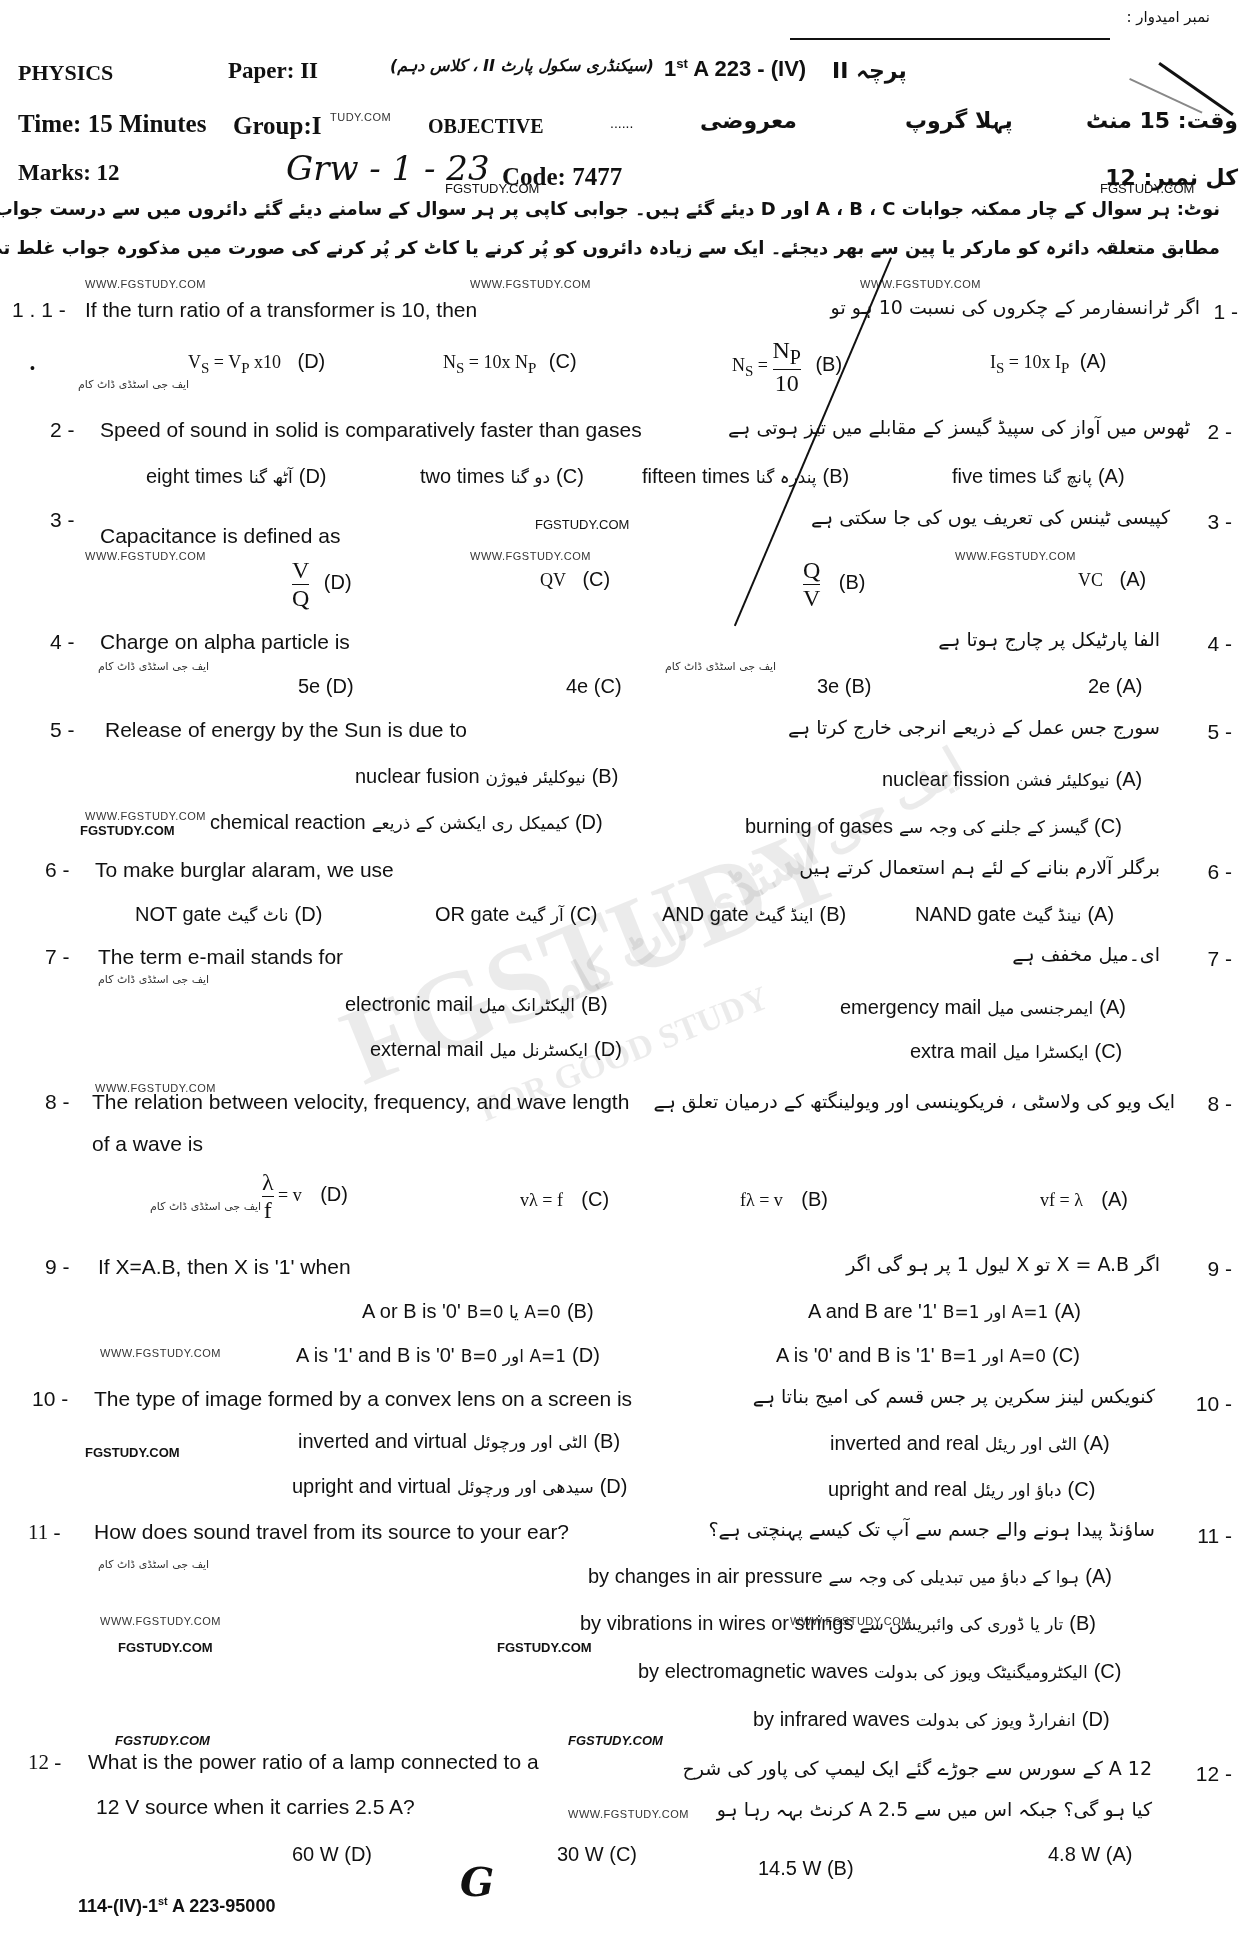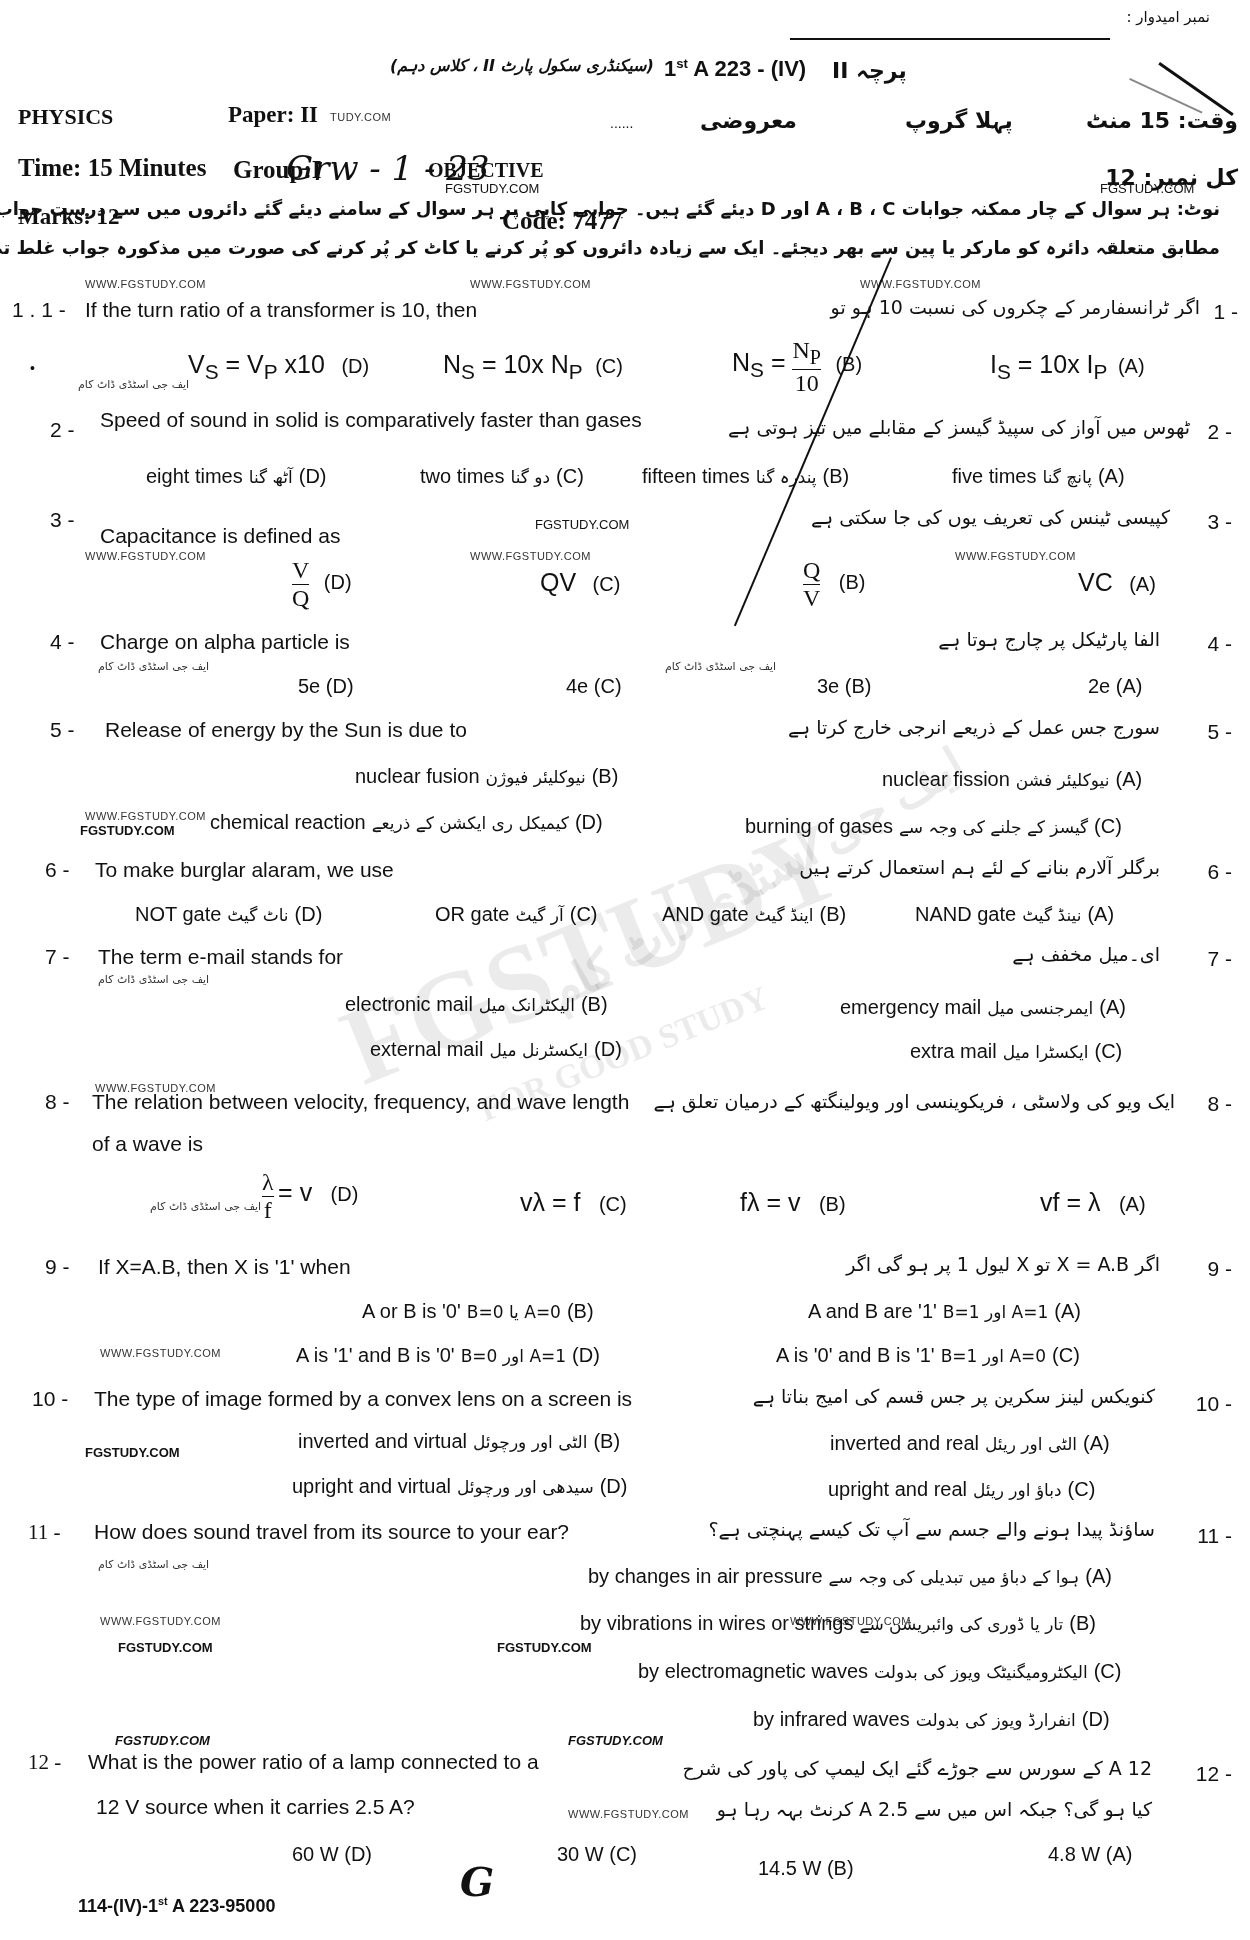--- a/index.html
+++ b/index.html
@@ -1,31 +1,31 @@
 <!DOCTYPE html>
 <html><head>
 <meta charset="utf-8">
 <style>
   html, body { margin: 0; padding: 0; background: #ffffff; }
   body { width: 1250px; height: 1940px; position: relative; overflow: hidden; color: #111; font-family: "Liberation Sans", sans-serif; }
   .abs { position: absolute; white-space: nowrap; }
-  .serif-b { font-family: "Liberation Serif", serif; font-weight: bold; margin-top: 44px; }
+  .serif-b { font-family: "Liberation Serif", serif; font-weight: bold; }
   .serif { font-family: "Liberation Serif", serif; }
   .sans { font-family: "Liberation Sans", sans-serif; }
   .urdu { font-family: "DejaVu Sans", sans-serif; direction: rtl; unicode-bidi: embed; }
   .hdr { font-size: 25px; }
   .q { font-size: 21px; }
   .opt { font-size: 20px; }
   .num { font-size: 21px; }
   .urdu-q { font-size: 19px; }
   .urdu-o { font-size: 17px; margin: 0 6px; }
   .wm { font-size: 11px; color: #333; letter-spacing: 0.5px; }
   .frac { display: inline-flex; flex-direction: column; align-items: center; vertical-align: middle; font-family: "Liberation Serif", serif; font-size: 24px; line-height: 1.05; }
   .frac .bar { border-top: 1.5px solid #111; width: 100%; height: 0; margin: 1px 0; }
-  .math { font-family: Liberation Sans, sans-serif; font-size: 25px; }
+  .math { font-family: Liberation Serif, serif; font-size: 18px; }
   .big-wm { position: absolute; color: rgba(0,0,0,0.08); font-family: "Liberation Serif", serif; font-weight: bold; }
   .handwrite { font-family: "DejaVu Serif", serif; font-style: italic; font-size: 34px; }
   .underline-field { position: absolute; border-bottom: 2px solid #111; }
   .slash { position: absolute; background: #111; transform-origin: 0 0; }
   sup { font-size: 0.6em; }
 </style>
 </head>
 <body>
 
 <div class="big-wm" style="left:330px; top:890px; font-size:110px; transform:rotate(-22deg);">FGSTUDY</div>
@@ -91,21 +91,21 @@
       <span>10</span>
     </span>
   <span class="opt" style="margin-left:10px;">(B)</span>
 </div>
 <div class="abs" style="left:990px; top:350px;">
   <span class="math">I<sub>S</sub> = 10x I<sub>P</sub></span>
   <span class="opt" style="margin-left:6px;">(A)</span>
 </div>
 
 <div class="abs num sans" style="left:50px; top:418px;">2 -</div>
-<div class="abs q" style="left:100px; top:408px;text-align:center;">Speed of sound in solid is comparatively faster than gases</div>
+<div class="abs q" style="left:100px; top:418px;text-align:center;">Speed of sound in solid is comparatively faster than gases</div>
 <div class="abs urdu urdu-q" style="right:60px; top:416px;">ٹھوس میں آواز کی سپیڈ گیسز کے مقابلے میں تیز ہوتی ہے</div>
 <div class="abs num" style="right:18px; top:420px;">2 -</div>
 
 <div class="abs opt" style="left:146px; top:465px;"><span>eight times</span><span class="urdu urdu-o">آٹھ گنا</span><span>(D)</span></div>
 <div class="abs opt" style="left:420px; top:465px;"><span>two times</span><span class="urdu urdu-o">دو گنا</span><span>(C)</span></div>
 <div class="abs opt" style="left:642px; top:465px;"><span>fifteen times</span><span class="urdu urdu-o">پندرہ گنا</span><span>(B)</span></div>
 <div class="abs opt" style="left:952px; top:465px;"><span>five times</span><span class="urdu urdu-o">پانچ گنا</span><span>(A)</span></div>
 
 <div class="abs num sans" style="left:50px; top:508px;">3 -</div>
 <div class="abs q" style="left:100px; top:508px;margin-top:16px;">Capacitance is defined as</div>

